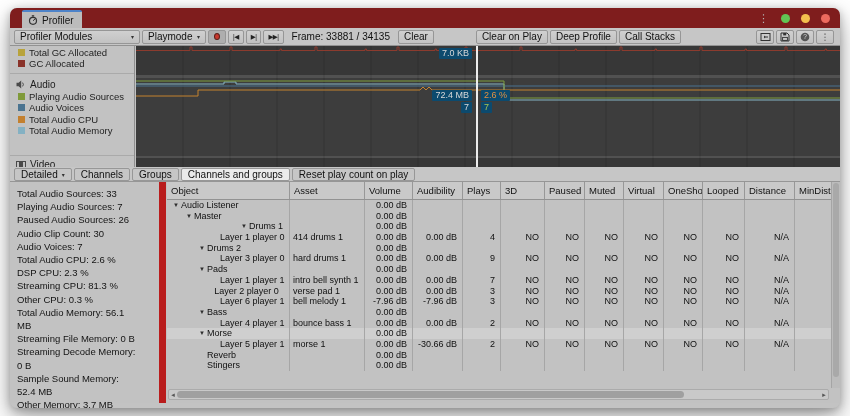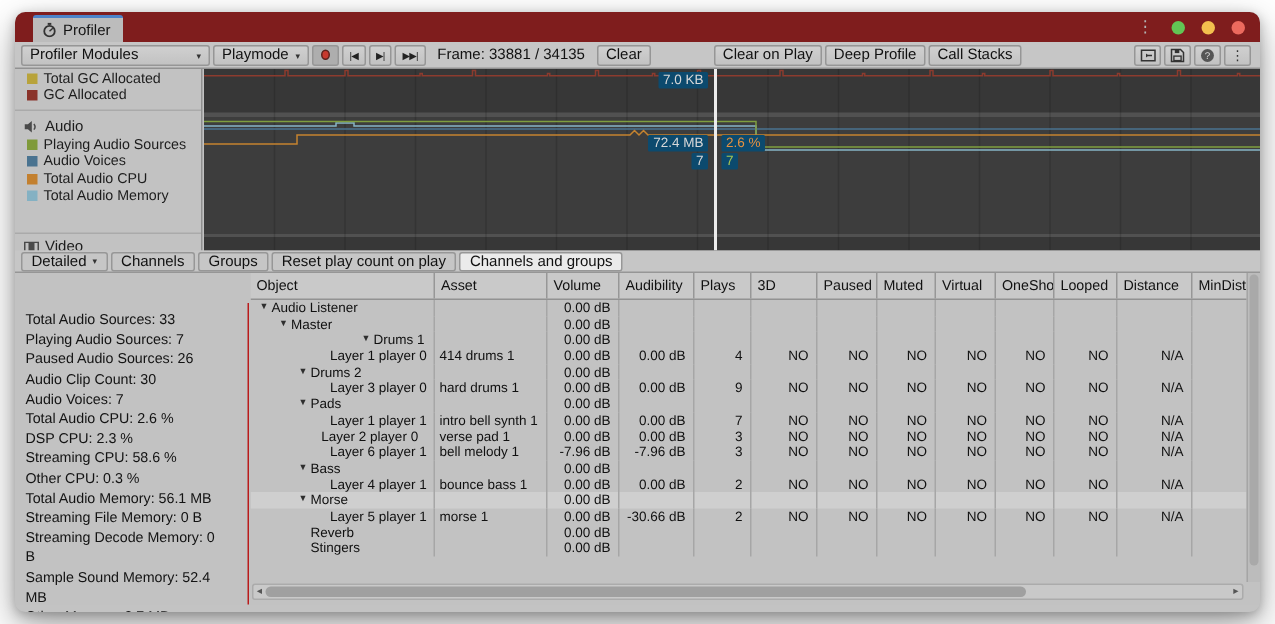--- a/index.html
+++ b/index.html
@@ -63,22 +63,22 @@
   #chip-n2{top:56px;left:345px;color:#a6c554;}
   
   .tabsrow{position:absolute;left:0;top:159px;right:0;height:15px;background:#c6c6c6;
            border-bottom:1px solid #969696;display:flex;align-items:center;padding-left:4px;
            gap:2px;font-size:10px;box-sizing:border-box;}
   .tab{border:1px solid #979797;border-radius:2px;padding:0 6px;height:13px;display:flex;
        align-items:center;gap:4px;background:#c6c6c6;color:#111;box-sizing:border-box;white-space:nowrap;}
   .tab.active{background:#ebebeb;}
   
   .detailpane{position:absolute;left:0;top:174px;right:0;bottom:5px;background:#c2c2c2;}
-  .statspanel{position:absolute;left:0;top:0;width:156px;bottom:0;border-right:1px solid #b91c1c;
-              box-sizing:border-box;padding:5px 20px 0 7px;font-size:9.5px;line-height:13.2px;color:#131313;margin-top:20px;}
+  .statspanel{position:absolute;left:0;top:0;width:156px;bottom:0;border-right:7px solid #b91c1c;
+              box-sizing:border-box;padding:5px 20px 0 7px;font-size:9.5px;line-height:13.2px;color:#131313;}
   .tablewrap{position:absolute;left:157px;right:0;top:0;bottom:0;overflow:hidden;}
   :root{--cols:123px 75px 48px 50px 38px 44px 40px 39px 40px 39px 42px 50px 60px;}
   .thead{position:absolute;left:0;top:0;right:0;height:17px;background:#c9c9c9;
          border-bottom:1px solid #929292;display:grid;grid-template-columns:var(--cols);
          font-size:9.5px;color:#111;}
   .th{display:flex;align-items:center;padding-left:4px;border-right:1px solid #979797;
       box-sizing:border-box;overflow:hidden;white-space:nowrap;text-align:right;}
   .tbody{position:absolute;left:0;top:18px;right:0;}
   .tr{display:grid;grid-template-columns:var(--cols);height:10.7px;font-size:9px;
       line-height:10.6px;color:#101010;}
@@ -271,38 +271,38 @@
     <div class="tab">
       <span>Detailed</span>
       <span class="dd-arrow">▾</span>
     </div>
     <div class="tab">
       <span>Channels</span>
     </div>
     <div class="tab">
       <span>Groups</span>
     </div>
+    <div class="tab active">
+      <span>Channels and groups</span>
+    </div>
     <div class="tab">
       <span>Reset play count on play</span>
-    </div>
-    <div class="tab active">
-      <span>Channels and groups</span>
     </div>
   </div>
 
   <div class="detailpane">
     <div class="statspanel" id="stats-panel">
         <div>Total Audio Sources: 33</div>
         <div>Playing Audio Sources: 7</div>
         <div>Paused Audio Sources: 26</div>
         <div>Audio Clip Count: 30</div>
         <div>Audio Voices: 7</div>
         <div>Total Audio CPU: 2.6 %</div>
         <div>DSP CPU: 2.3 %</div>
-        <div>Streaming CPU: 58.6 %</div>
+        <div>Streaming CPU: 81.3 %</div>
         <div>Other CPU: 0.3 %</div>
         <div>Total Audio Memory: 56.1 MB</div>
         <div>Streaming File Memory: 0 B</div>
         <div>Streaming Decode Memory: 0 B</div>
         <div>Sample Sound Memory: 52.4 MB</div>
         <div>Other Memory: 3.7 MB</div>
       </div>
     <div class="tablewrap">
       <div class="thead" id="table-head">
           <div class="th">Object</div>

